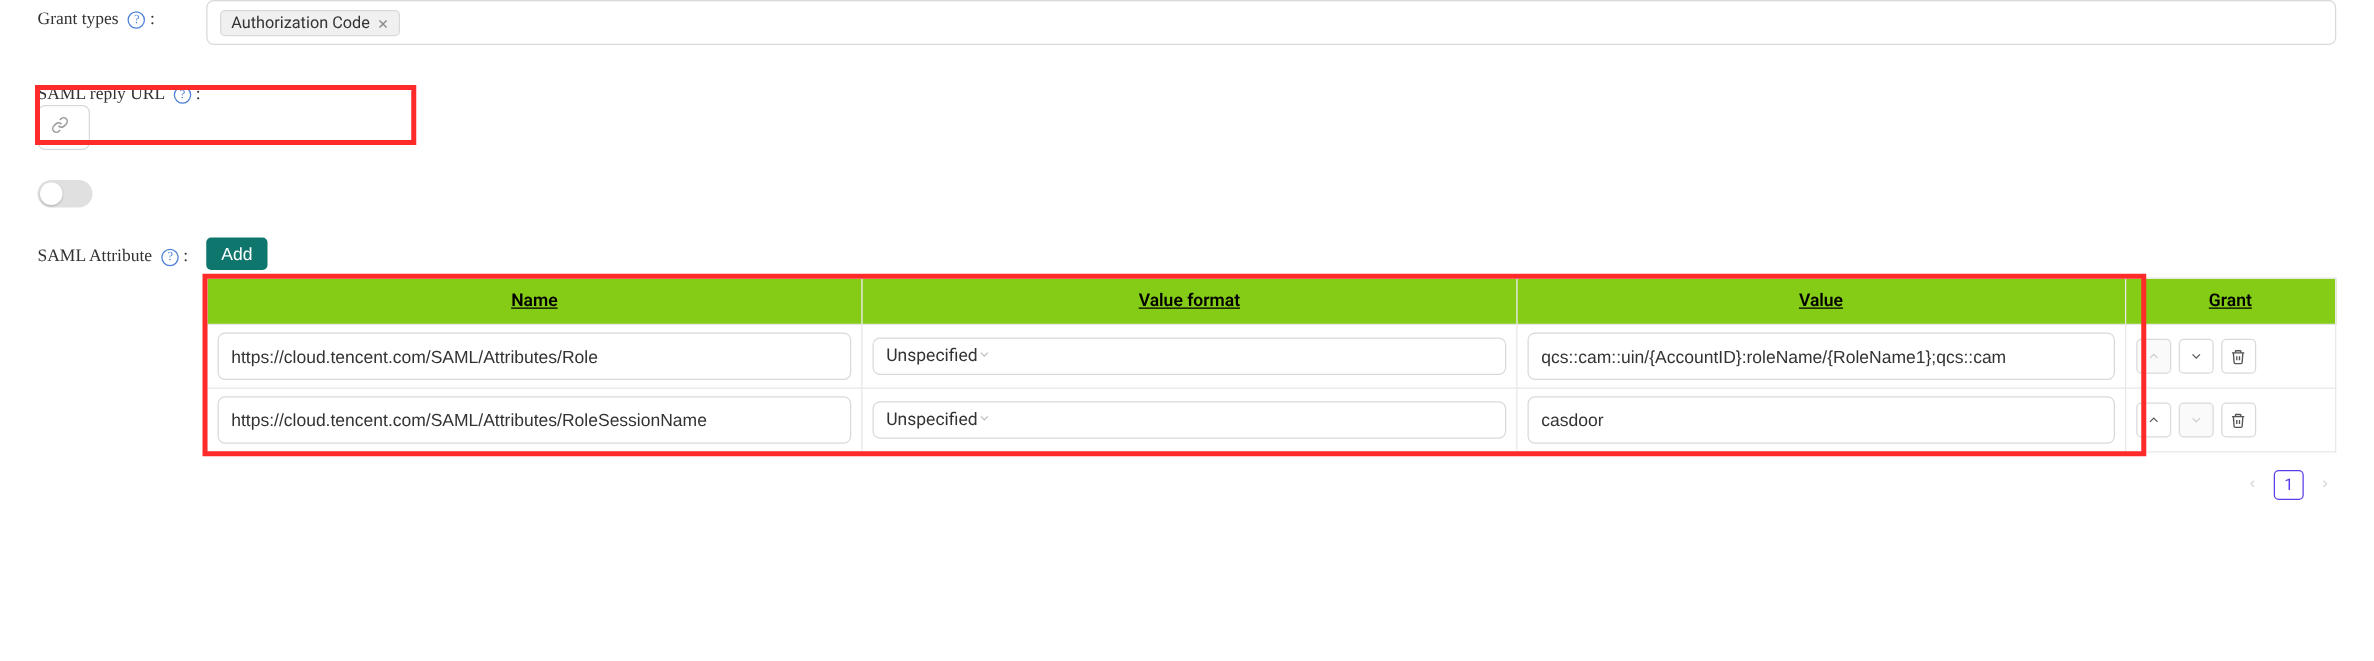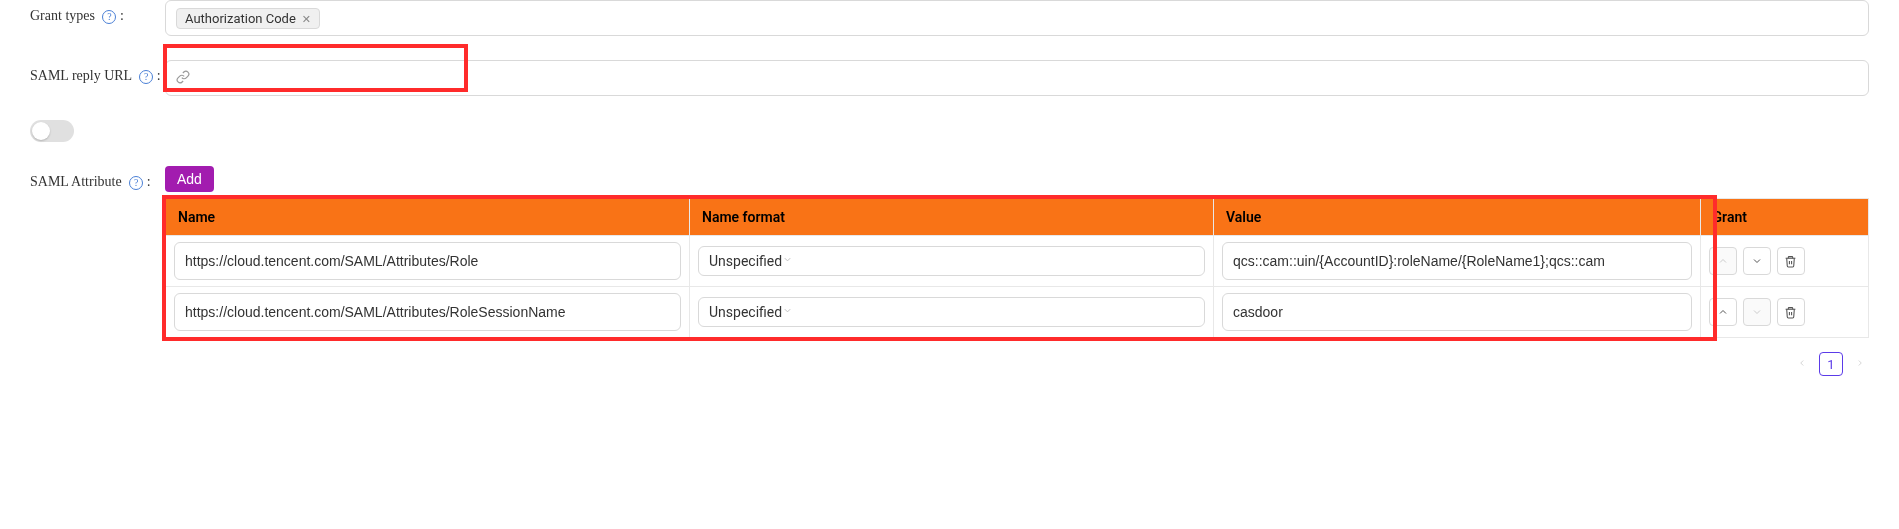--- a/index.html
+++ b/index.html
@@ -106,45 +106,46 @@
       position: absolute;
       left: 2px;
       top: 2px;
       width: 18px;
       height: 18px;
       background: #fff;
       border-radius: 50%;
       box-shadow: 0 1px 2px rgba(0,0,0,0.2);
     }
     .add-btn {
-      background: #a21caf;
+      background: #0f766e;
       color: #fff;
       border: none;
       border-radius: 4px;
       padding: 5px 12px;
       font-size: 14px;
       cursor: pointer;
       margin-bottom: 6px;
     }
     .table-wrapper {
       position: relative;
     }
     .attr-table {
       width: 100%;
       border-collapse: collapse;
       table-layout: fixed;
     }
     .attr-table th {
-      text-align: left;
+      text-align: center;
       font-weight: 600;
       font-size: 14px;
       padding: 10px 12px;
-      background: #f97316;
+      background: #84cc16;
       border: 1px solid #e8e8e8;
       color: #000;
+      text-decoration: underline;
     }
     .attr-table td {
       padding: 6px 8px;
       border: 1px solid #e8e8e8;
       vertical-align: middle;
     }
     .cell-input {
       width: 100%;
       border: 1px solid #d9d9d9;
       border-radius: 6px;
@@ -235,21 +236,21 @@
   <div class="form-control">
     <div class="tag-container">
       <span class="tag">
         <span>Authorization Code</span>
         <span class="tag-close">✕</span>
       </span>
     </div>
   </div>
 </div>
 
-<div class="form-row" style="position:relative;">
+<div class="form-row" style="position:relative;flex-direction:column;">
   <div class="form-label">
     <span>SAML reply URL</span>
     <span class="help-icon">?</span>
     <span> :</span>
   </div>
   <div class="form-control" style="position:relative;">
     <div class="input-wrapper">
       <span class="input-prefix-icon">
         <svg width="14" height="14" viewBox="0 0 24 24" fill="none" stroke="currentColor" stroke-width="2">
             <path d="M10 13a5 5 0 0 0 7.54.54l3-3a5 5 0 0 0-7.07-7.07l-1.72 1.71"></path>
@@ -281,21 +282,21 @@
       <table class="attr-table">
         <colgroup>
           <col class="col-name">
           <col class="col-format">
           <col class="col-value">
           <col class="col-action">
         </colgroup>
         <thead>
           <tr>
             <th>Name</th>
-            <th>Name format</th>
+            <th>Value format</th>
             <th>Value</th>
             <th>Grant</th>
           </tr>
         </thead>
         <tbody>
           <tr>
             <td>
               <input class="cell-input" value="https://cloud.tencent.com/SAML/Attributes/Role" style="">
             </td>
             <td>

